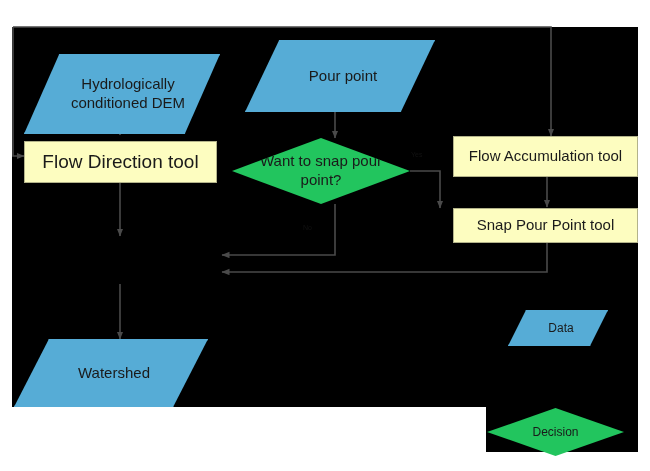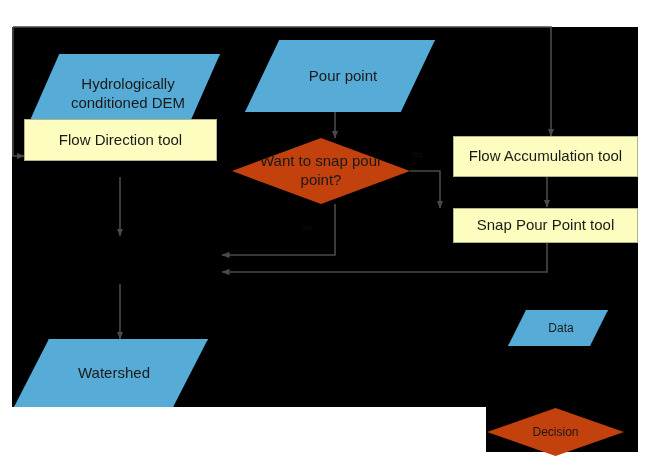--- a/index.html
+++ b/index.html
@@ -53,21 +53,21 @@
   .shape-data {
     background: #56acd6;
     border: 1px solid #56acd6;
     clip-path: polygon(18% 0%, 100% 0%, 82% 100%, 0% 100%);
   }
   .shape-process {
     background: #fdfdc0;
     border: 1px solid #b3b38a;
   }
   .shape-decision {
-    background: #c2410c;
+    background: #22c55e;
     clip-path: polygon(50% 0%, 100% 50%, 50% 100%, 0% 50%);
   }
   .lbl-branch {
     position: absolute;
     font-size: 7px;
     color: #111111;
     letter-spacing: 0px;
     white-space: nowrap;
   }
   .legend-item {
@@ -119,21 +119,21 @@
   </svg>
 
   <div class="node shape-data" style="left:24px; top:30px; width:196px; height:80px; font-size:15px; padding-left:18px; padding-right:6px;margin-top:24px;">
     <span>Hydrologically conditioned DEM</span>
   </div>
 
   <div class="node shape-data" style="left:245px; top:40px; width:190px; height:72px; font-size:15px; padding-left:14px; padding-right:8px;">
     <span>Pour point</span>
   </div>
 
-  <div class="node shape-process" style="left:24px; top:119px; width:193px; height:42px; font-size:15px;">
+  <div class="node shape-process" style="left:24px; top:141px; width:193px; height:42px; font-size:19px;">
     <span>Flow Direction tool</span>
   </div>
 
   <div class="node shape-process" style="left:453px; top:136px; width:185px; height:41px; font-size:15px;">
     <span>Flow Accumulation tool</span>
   </div>
 
   <div class="node shape-decision" style="left:232px; top:138px; width:178px; height:66px; font-size:15px; padding:0 26px;">
     <span>Want to snap pour point?</span>
   </div>

